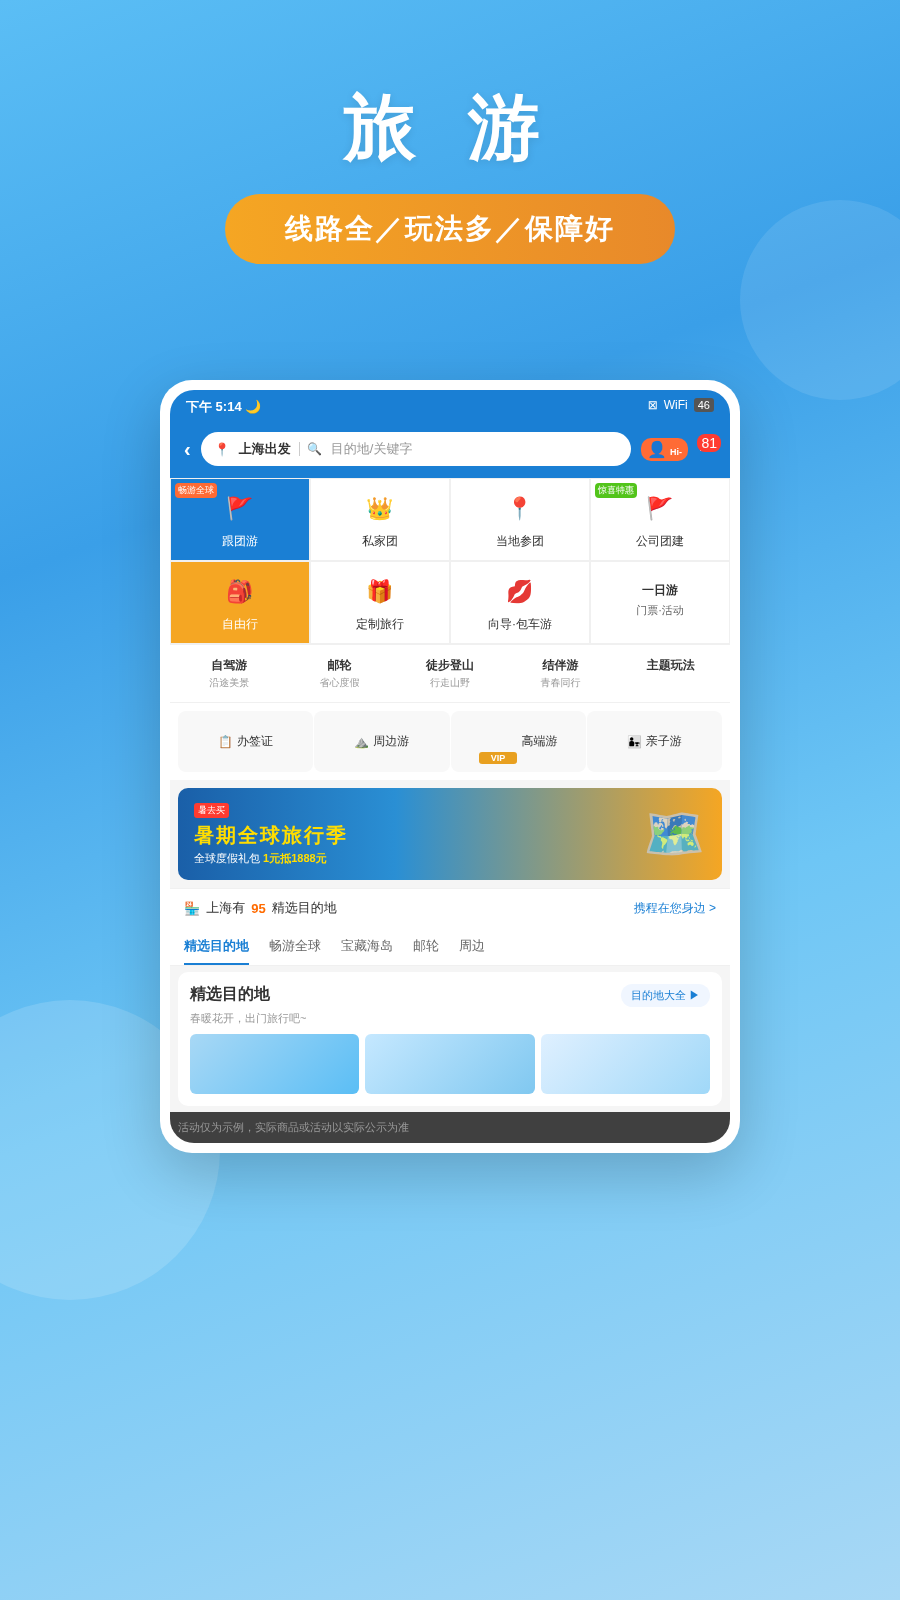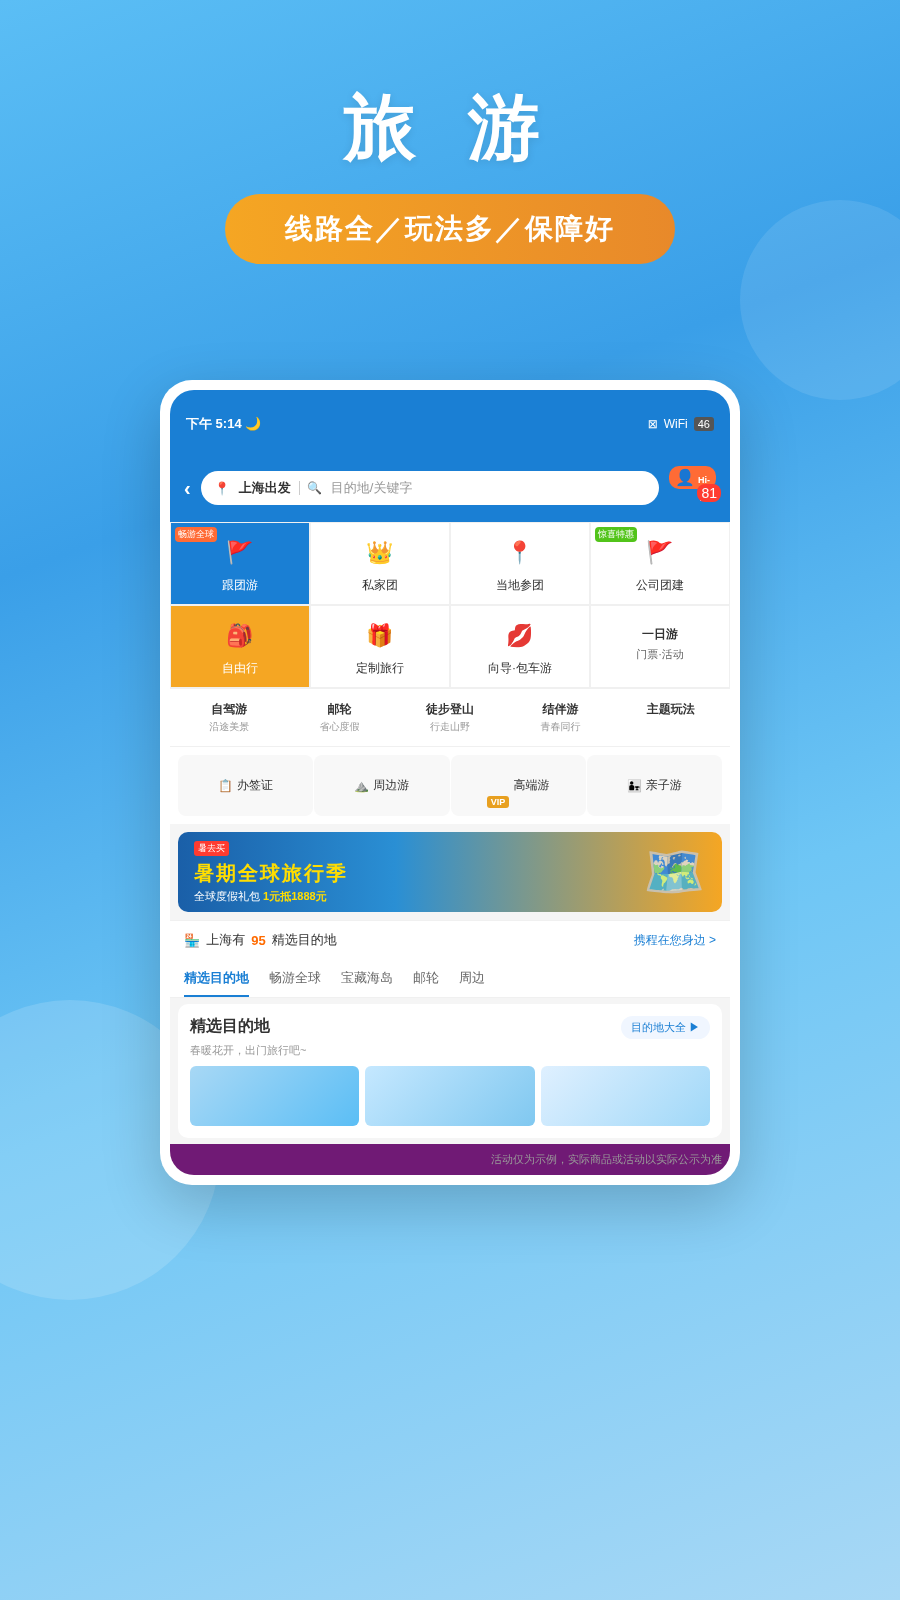--- a/index.html
+++ b/index.html
@@ -61,24 +61,24 @@
     .phone-inner {
       border-radius: 24px;
       overflow: hidden;
       background: #f5f5f5;
     }
 
     
     .status-bar {
       background: #1a7fd4;
       color: white;
-      padding: 25px 16px;
+      padding: 8px 16px;
       display: flex;
       justify-content: space-between;
-      align-items: center;
+      align-items: flex-start;
       font-size: 13px;
     }
     .status-time { font-weight: 600; }
     .status-icons { display: flex; gap: 6px; align-items: center; }
 
     
     .search-bar {
       background: #1a7fd4;
       padding: 8px 14px 12px;
       display: flex;
@@ -102,23 +102,22 @@
       color: #333;
     }
     .search-divider {
       width: 1px;
       height: 14px;
       background: #ccc;
     }
     .search-placeholder-text { color: #999; }
     .search-right-icons {
       display: flex;
-      gap: 0;
-      align-items: flex-end;
-      flex-direction: column;
+      gap: 10px;
+      align-items: center;
     }
     .hi-badge {
       background: #ff6b35;
       color: white;
       border-radius: 10px;
       padding: 2px 6px;
       font-size: 11px;
       font-weight: bold;
       position: relative;
     }
@@ -229,21 +228,21 @@
       font-size: 12px;
       color: #333;
     }
 
     
     .promo-banner {
       margin: 8px;
       border-radius: 10px;
       overflow: hidden;
       background: linear-gradient(90deg, #1a5fa8 0%, #2a8fd4 40%, #f5a623 100%);
-      height: 80px;
+      height: 92px;
       display: flex;
       align-items: center;
       padding: 0 16px;
       position: relative;
     }
     .banner-text-area {
       flex: 1;
     }
     .banner-title {
       font-size: 20px;
@@ -340,22 +339,22 @@
     .featured-img {
       flex: 1;
       border-radius: 6px;
       background: linear-gradient(135deg, #a8d8f5, #5bbef5);
     }
     .featured-img.img2 { background: linear-gradient(135deg, #c5e8ff, #80c8f0); }
     .featured-img.img3 { background: linear-gradient(135deg, #dff0ff, #a0d8f8); }
 
     
     .disclaimer {
-      background: #701a75;
-      text-align: right;
+      background: #404040;
+      text-align: left;
       padding: 8px;
       font-size: 11px;
       color: #999;
     }
 
     
     .bg-circle1 {
       position: absolute;
       width: 300px;
       height: 300px;
@@ -496,21 +495,21 @@
       <div class="service-tags">
         <div class="service-tag">
           <span>📋</span>
           <span style="font-size:12px;">办签证</span>
         </div>
         <div class="service-tag">
           <span>⛰️</span>
           <span style="font-size:12px;">周边游</span>
         </div>
         <div class="service-tag">
-          <span style="background:#e8a020; color:white; font-size:9px; padding:1px 4px; border-radius:3px; font-weight:bold;margin-top:33px;">VIP</span>
+          <span style="background:#e8a020; color:white; font-size:9px; padding:1px 12px; border-radius:3px; font-weight:bold;margin-top:33px;">VIP</span>
           <span style="font-size:12px;">高端游</span>
         </div>
         <div class="service-tag">
           <span>👨‍👧</span>
           <span style="font-size:12px;">亲子游</span>
         </div>
       </div>
 
       <div class="promo-banner">
         <div class="banner-text-area">

